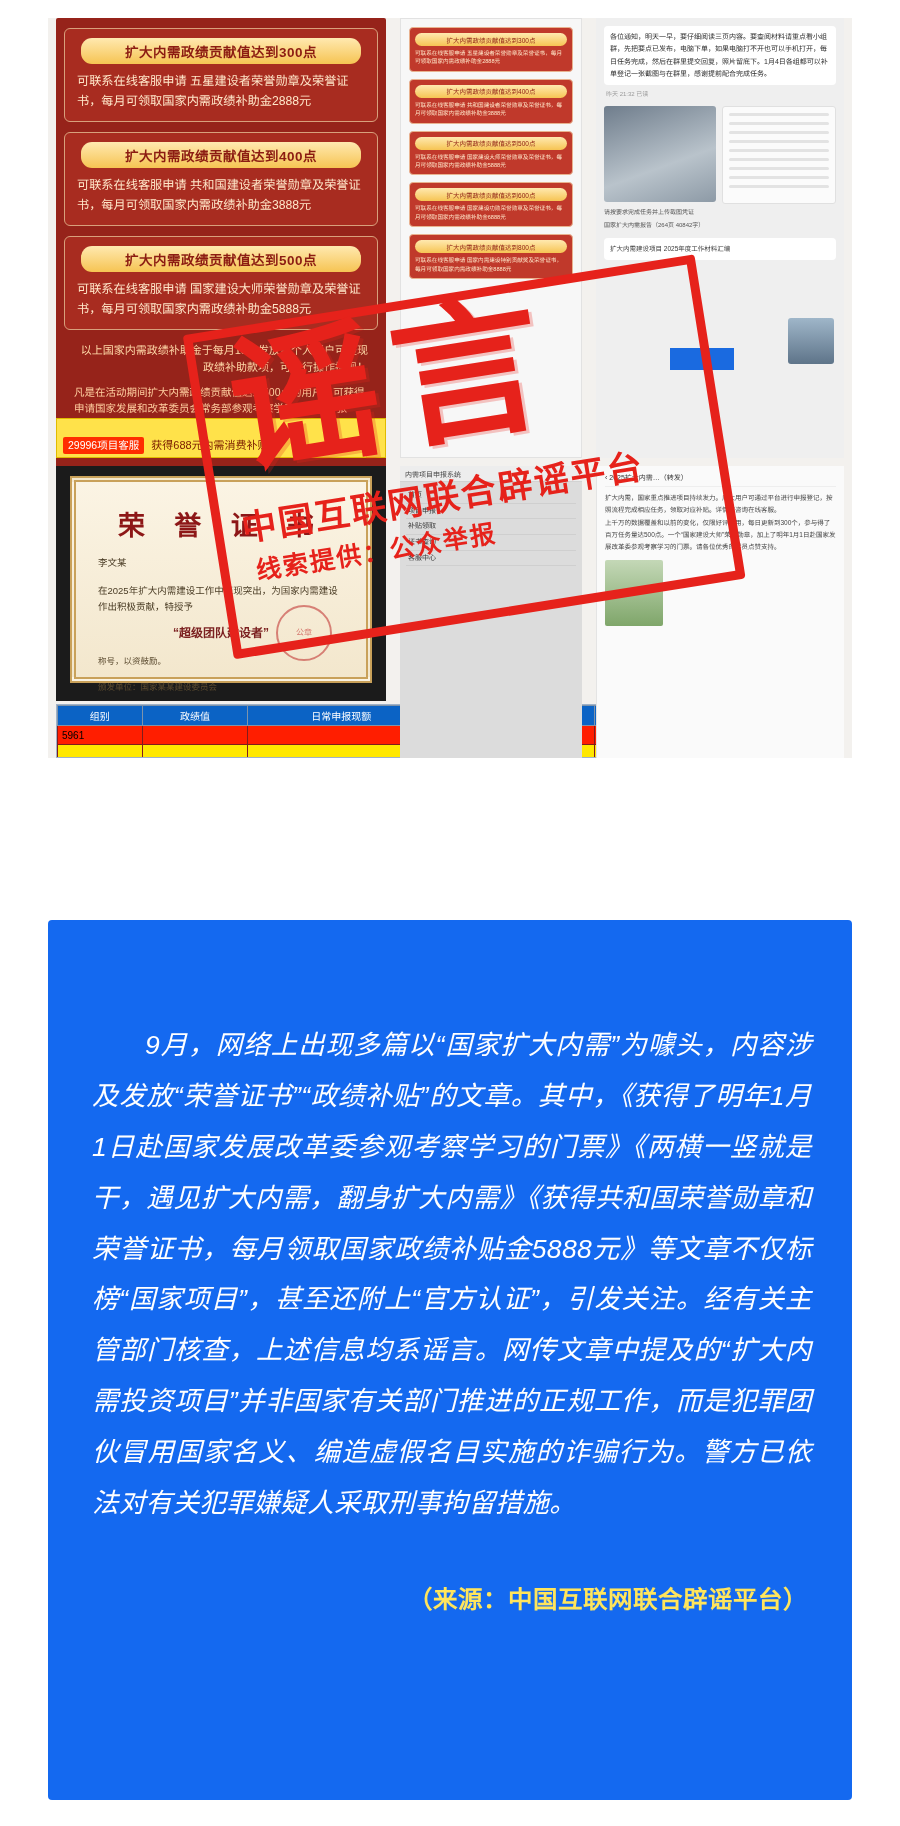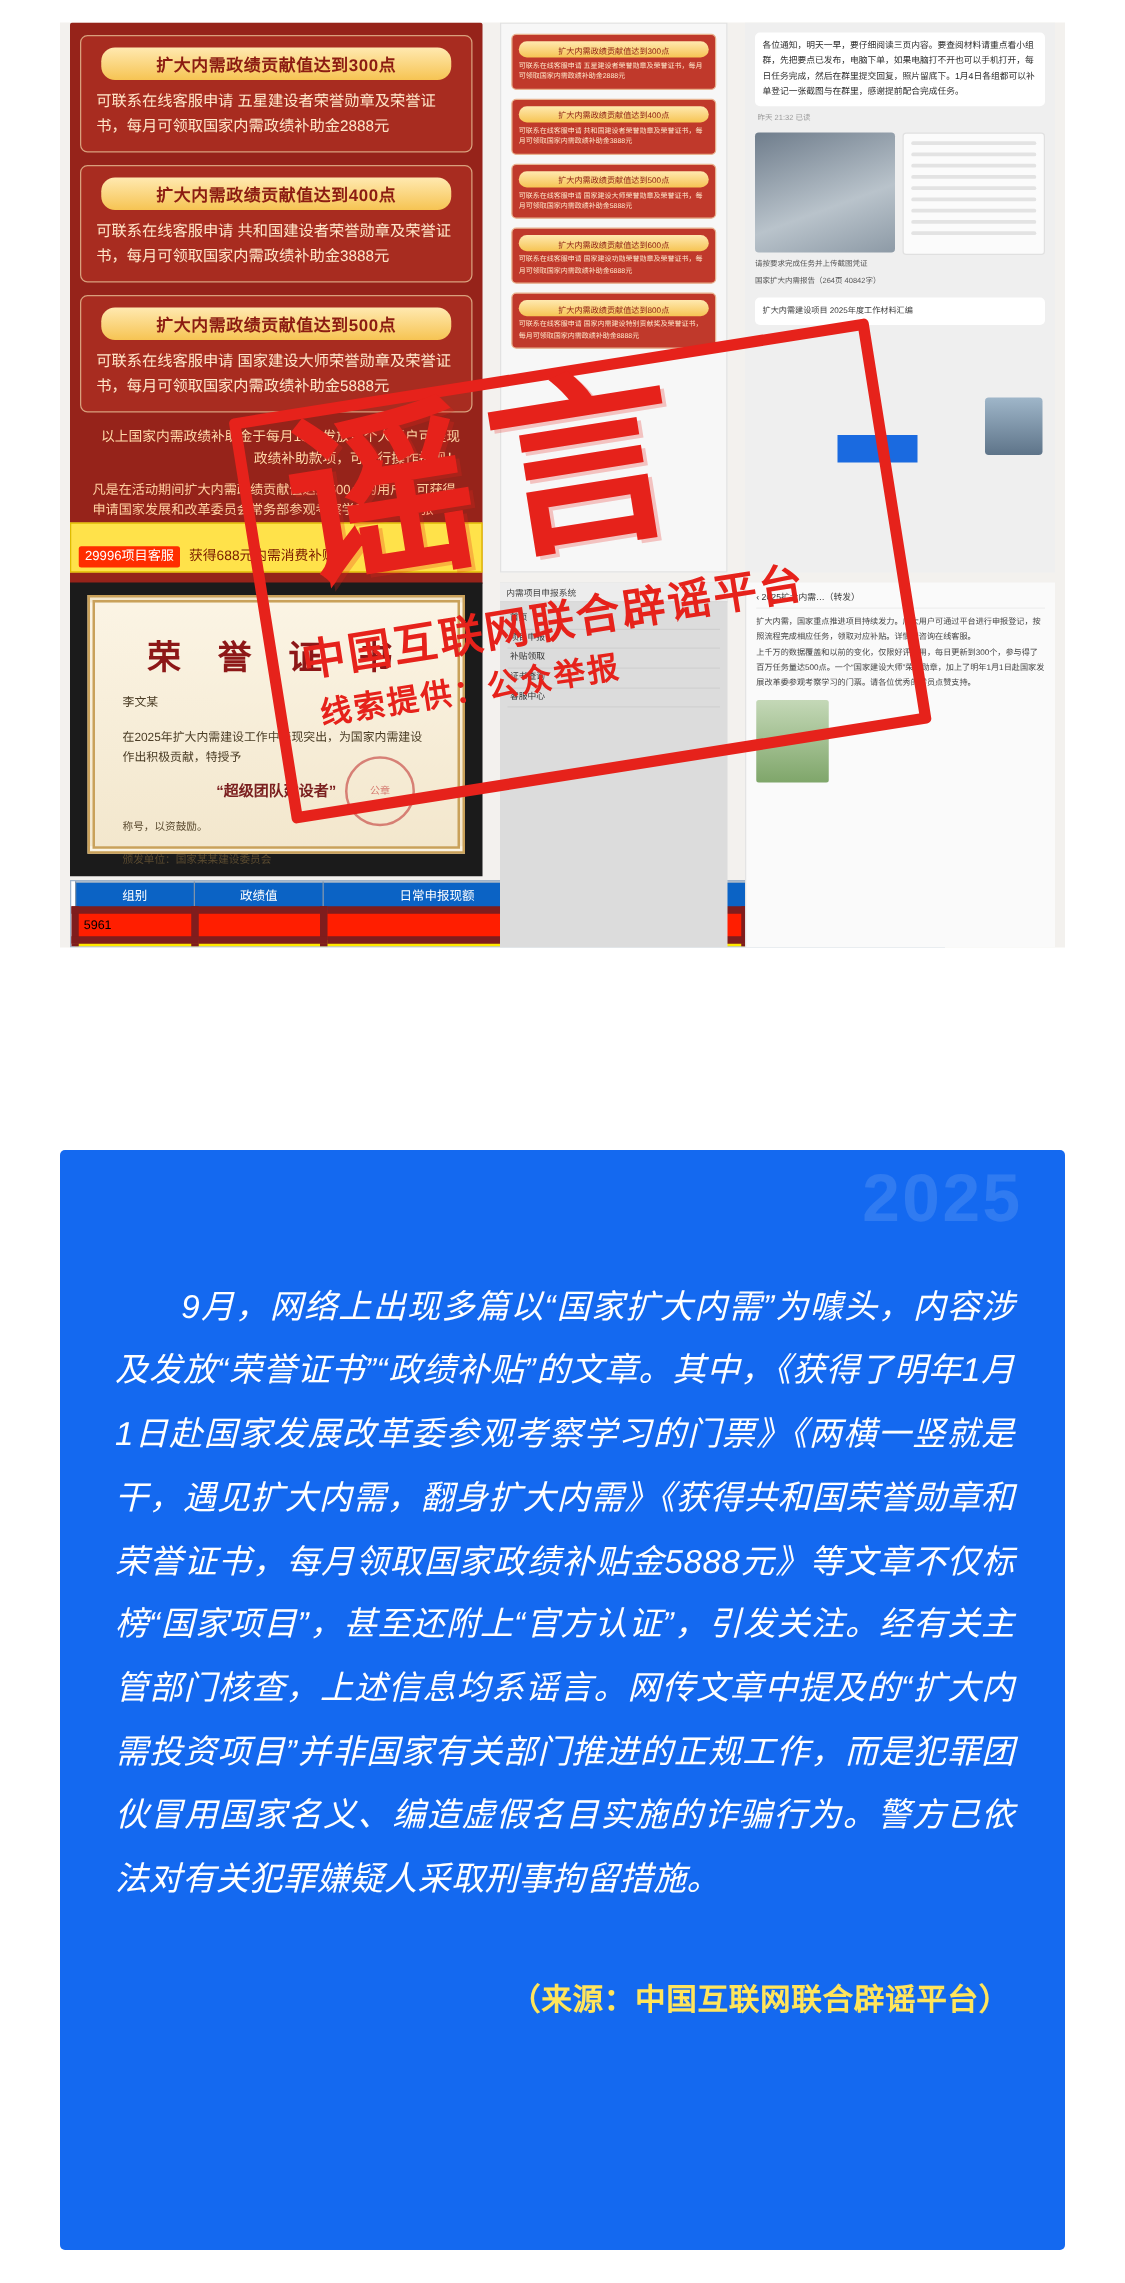--- a/index.html
+++ b/index.html
@@ -185,21 +185,21 @@
   }
   .table-strip th {
     background: #0b63c5;
     color: #fff;
     border: 1px solid #7e93aa;
     padding: 2px 4px;
     font-weight: normal;
     white-space: nowrap;
   }
   .table-strip td {
-    border: 6px solid #7f1d1d;
+    border: 1px solid #7f1d1d;
     padding: 2px 4px;
     height: 14px;
   }
   .row-red td { background: #ff1e00; }
   .row-yellow td { background: #ffe800; }
   .cell-label { background: #bcd2ea; color: #000; }
 
   
   .mid-col {
     position: absolute;
@@ -648,16 +648,15 @@
 </div>
 
 <div class="stamp">
   <div class="stamp-box"></div>
   <div class="stamp-word">谣言</div>
   <div class="stamp-sub">中国互联网联合辟谣平台</div>
   <div class="stamp-sub2">线索提供：公众举报</div>
 </div>
 
 <div class="truth">
-  <div class="truth-watermark">2025</div>
   <div class="truth-body">9月，网络上出现多篇以“国家扩大内需”为噱头，内容涉及发放“荣誉证书”“政绩补贴”的文章。其中，《获得了明年1月1日赴国家发展改革委参观考察学习的门票》《两横一竖就是干，遇见扩大内需，翻身扩大内需》《获得共和国荣誉勋章和荣誉证书，每月领取国家政绩补贴金5888元》等文章不仅标榜“国家项目”，甚至还附上“官方认证”，引发关注。经有关主管部门核查，上述信息均系谣言。网传文章中提及的“扩大内需投资项目”并非国家有关部门推进的正规工作，而是犯罪团伙冒用国家名义、编造虚假名目实施的诈骗行为。警方已依法对有关犯罪嫌疑人采取刑事拘留措施。</div>
   <div class="truth-source">（来源：中国互联网联合辟谣平台）</div>
 </div>
 
 </body></html>

